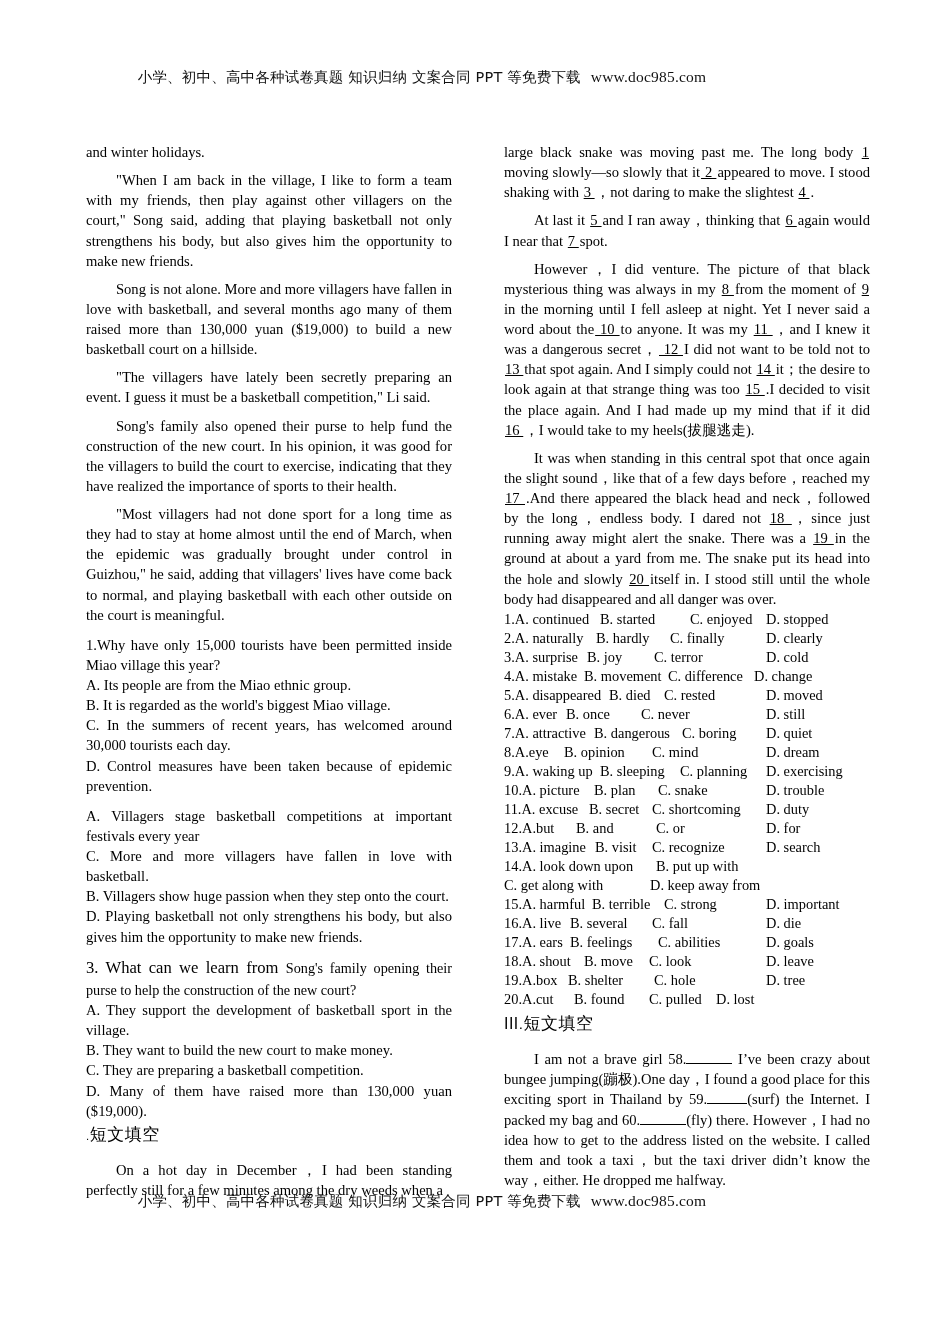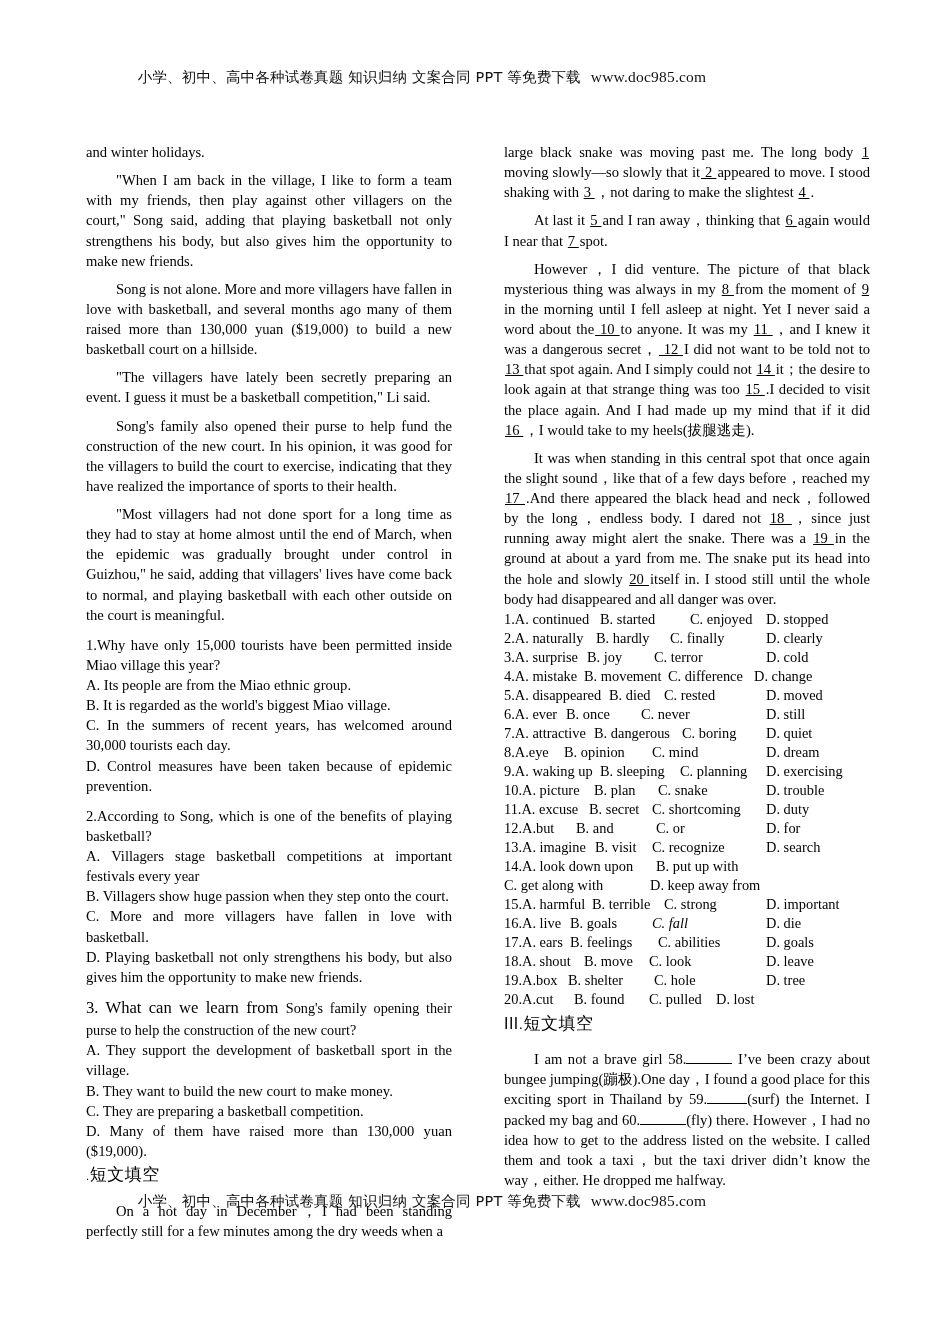--- a/index.html
+++ b/index.html
@@ -146,24 +146,23 @@
       </div>
     <div id="left-questions">
         <div class="qblock">
           <p class="qstem">1.Why have only 15,000 tourists have been permitted inside Miao village this year?</p>
           <p class="qopt">A. Its people are from the Miao ethnic group.</p>
           <p class="qopt">B. It is regarded as the world's biggest Miao village.</p>
           <p class="qopt">C. In the summers of recent years, has welcomed around 30,000 tourists each day.</p>
           <p class="qopt">D. Control measures have been taken because of epidemic prevention.</p>
         </div>
         <div class="qblock">
-          <p class="qstem">2.According to Song, which is one of the benefits of playing basketball?</p>
           <p class="qopt">A. Villagers stage basketball competitions at important festivals every year</p>
+          <p class="qopt">C. More and more villagers have fallen in love with basketball.</p>
           <p class="qopt">B. Villagers show huge passion when they step onto the court.</p>
-          <p class="qopt">C. More and more villagers have fallen in love with basketball.</p>
           <p class="qopt">D. Playing basketball not only strengthens his body, but also gives him the opportunity to make new friends.</p>
         </div>
         <div class="qblock">
           <p class="qstem"><span class="big3">3. What can we learn from </span><span class="small3">Song's family opening their purse to help the construction of the new court?</span></p>
           <p class="qopt">A. They support the development of basketball sport in the village.</p>
           <p class="qopt">B. They want to build the new court to make money.</p>
           <p class="qopt">C. They are preparing a basketball competition.</p>
           <p class="qopt">D. Many of them have raised more than 130,000 yuan ($19,000).</p>
         </div>
       </div>
@@ -270,22 +269,22 @@
           <span style="left: 146px;">D. keep away from</span>
         </div>
         <div class="optrow">
           <span style="left: 0px;">15.A. harmful</span>
           <span style="left: 88px;">B. terrible</span>
           <span style="left: 160px;">C. strong</span>
           <span style="left: 262px;">D. important</span>
         </div>
         <div class="optrow">
           <span style="left: 0px;">16.A. live</span>
-          <span style="left: 66px;">B. goals</span>
-          <span style="left: 148px; font-style: italic;">C. fall</span>
+          <span style="left: 66px;">B. several</span>
+          <span style="left: 148px;">C. fall</span>
           <span style="left: 262px;">D. die</span>
         </div>
         <div class="optrow">
           <span style="left: 0px;">17.A. ears</span>
           <span style="left: 66px;">B. feelings</span>
           <span style="left: 154px;">C. abilities</span>
           <span style="left: 262px;">D. goals</span>
         </div>
         <div class="optrow">
           <span style="left: 0px;">18.A. shout</span>

